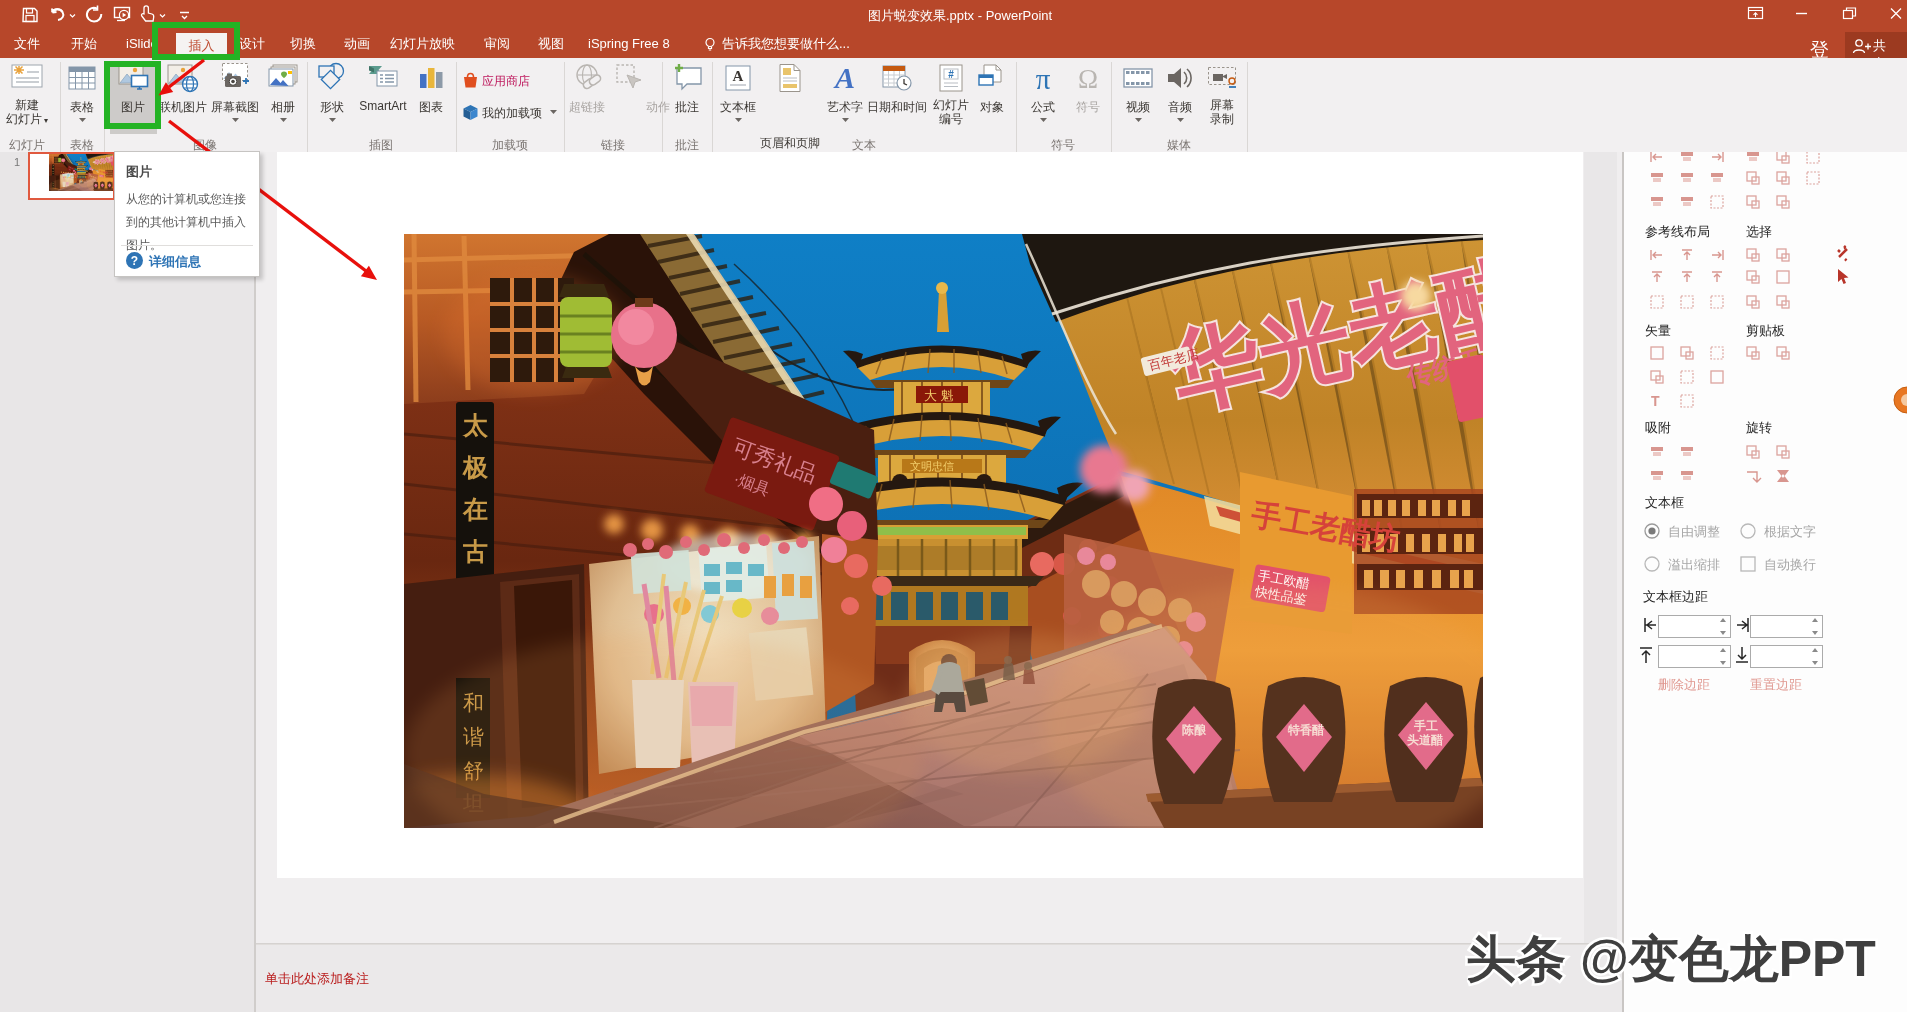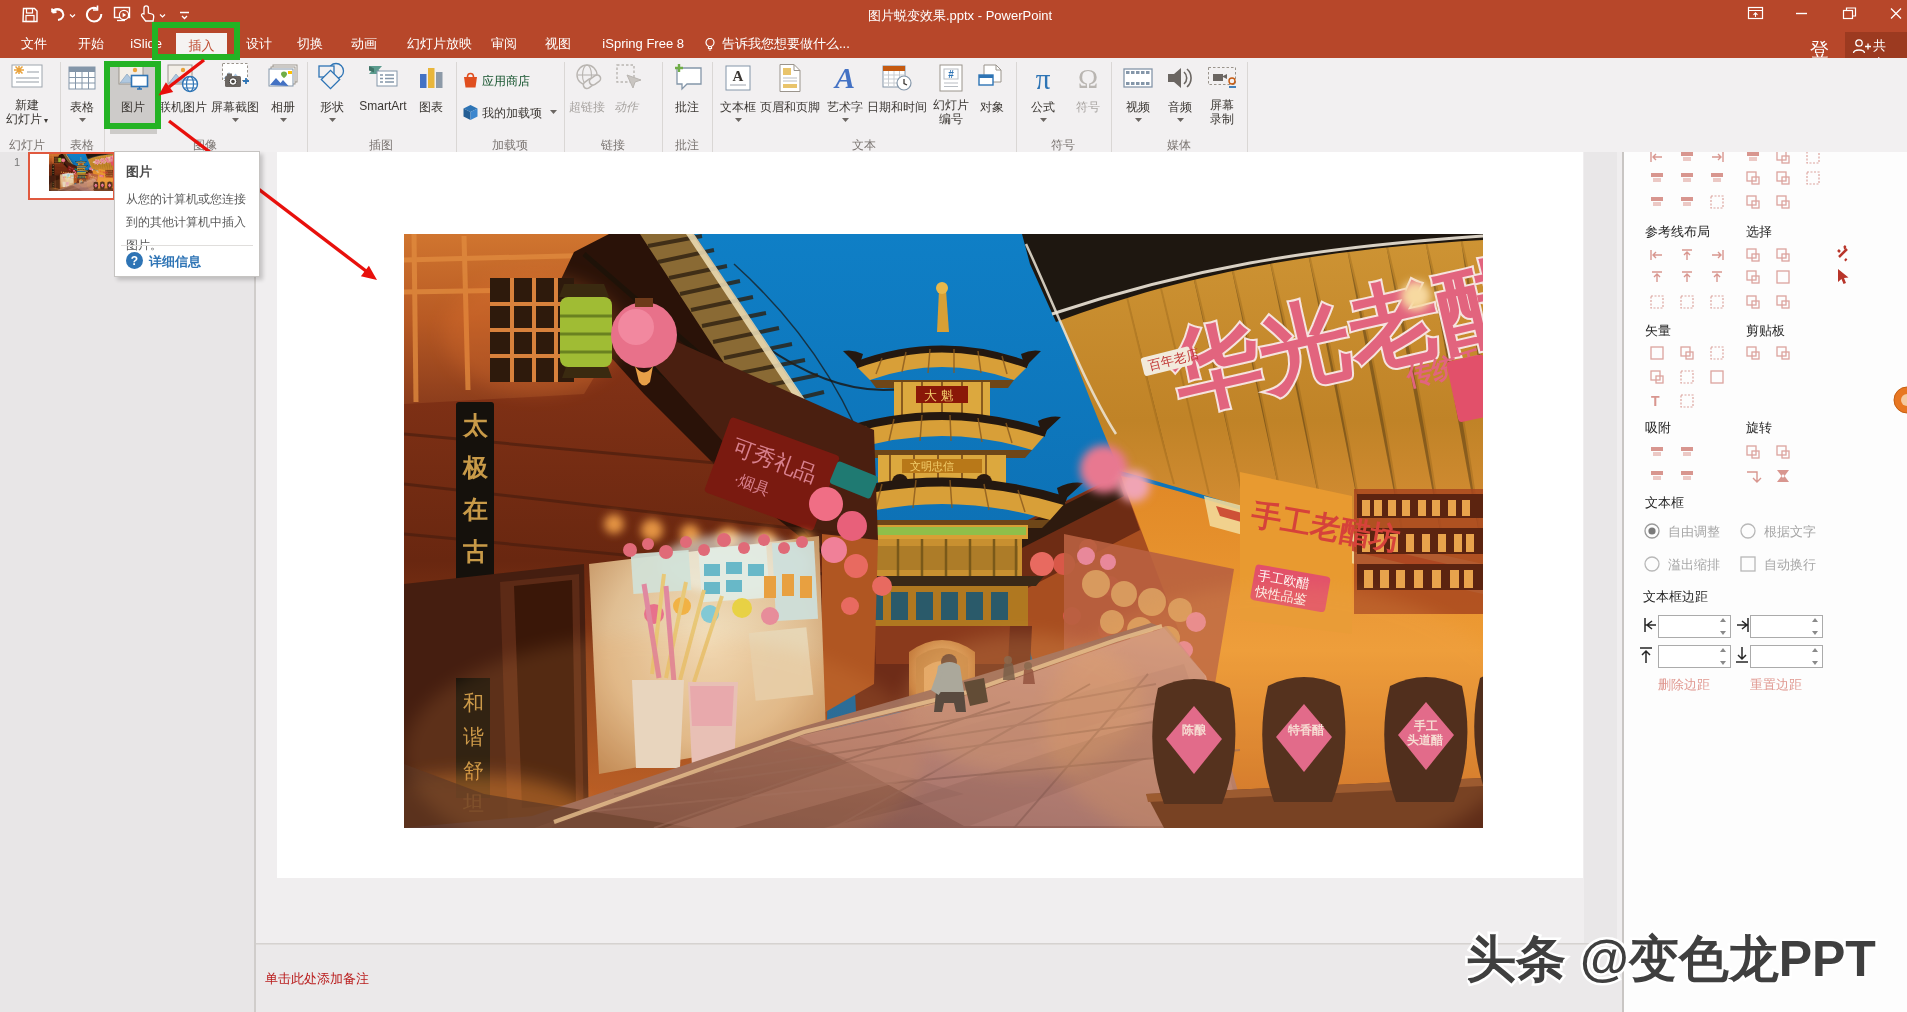--- a/index.html
+++ b/index.html
@@ -3,21 +3,21 @@
 <meta charset="utf-8">
 <style>
 html,body{margin:0;padding:0;width:1907px;height:1012px;overflow:hidden;
 font-family:"Liberation Sans",sans-serif;}
 #app{position:absolute;left:0;top:0;width:1740px;height:1012px;background:#E8E6E7;}
 .abs{position:absolute;}
 
 #titlebar{left:0;top:0;width:1907px;height:30px;background:#B7472A;}
 #tabrow{left:0;top:30px;width:1907px;height:28px;background:#B7472A;}
 #title{top:7px;left:810px;width:300px;text-align:center;color:#fff;font-size:13px;}
-.tab{position:absolute;top:30px;height:28px;line-height:28px;color:#fff;font-size:13px;text-align:right;}
+.tab{position:absolute;top:30px;height:28px;line-height:28px;color:#fff;font-size:13px;text-align:left;}
 #tab-insert{position:absolute;left:176px;top:33px;width:51px;height:25px;background:#F5F3F2;color:#BE4B30;font-size:13px;text-align:center;line-height:26px;}
 
 #ribbon{left:0;top:58px;width:1907px;height:94px;background:#F2F0F1;border-bottom:1px solid #D5D2D0;}
 .gsep{position:absolute;top:4px;width:1px;height:132px;background:#DAD7D5;}
 .glabel{position:absolute;top:137px;font-size:12px;color:#7B7572;width:120px;margin-left:-60px;text-align:center;}
 .blabel{position:absolute;font-size:12px;color:#3B3733;width:120px;margin-left:-60px;text-align:center;top:99px;}
 .blabel2{position:absolute;font-size:12px;color:#3B3733;width:120px;margin-left:-60px;text-align:center;top:98px;line-height:14px;}
 .dis{color:#A8A4A1 !important;}
 .darr{position:absolute;width:7px;height:4px;margin-left:-3px;}
 
@@ -185,21 +185,21 @@
   </svg>
   <svg class="icn" style="left:415px;top:62px;" width="32" height="32">
     <rect x="5" y="12" width="6.5" height="14" fill="#4472C4"></rect>
     <rect x="13" y="6" width="6.5" height="20" fill="#E9B63B"></rect>
     <rect x="21" y="10" width="6.5" height="16" fill="#8D9AA8"></rect>
   </svg>
   <svg class="icn" style="left:462px;top:72px;" width="17" height="17">
     <path d="M2 5 h13 l-1.5 10.5 h-10z" fill="#E04E1F"></path>
     <path d="M5.5 5 a3 3.5 0 0 1 6 0" fill="none" stroke="#E04E1F" stroke-width="1.6"></path>
   </svg>
-  <div class="abs" style="left:482px;top:73px;font-size:12px;color:#14532d;">应用商店</div>
+  <div class="abs" style="left:482px;top:73px;font-size:12px;color:#be185d;">应用商店</div>
   <svg class="icn" style="left:462px;top:104px;" width="17" height="17">
     <path d="M8.5 1 l7 3.5 -7 3.5 -7-3.5z" fill="#2E74B5"></path>
     <path d="M1.5 4.5 l7 3.5 v8 l-7-3.5z" fill="#255E94"></path>
     <path d="M15.5 4.5 l-7 3.5 v8 l7-3.5z" fill="#3C86CE"></path>
   </svg>
   <div class="abs" style="left:482px;top:105px;font-size:12px;color:#3B3733;">我的加载项</div>
   <svg class="darr" style="left:553px;top:110px;" width="7" height="4">
       <path d="M0 0 h7 l-3.5 4z" fill="#6B6662"></path>
     </svg>
   <svg class="icn" style="left:571px;top:62px;" width="32" height="32" fill="none" stroke="#B9B5B1">
@@ -301,27 +301,27 @@
   <svg class="darr" style="left:283px;top:118px;" width="7" height="4">
       <path d="M0 0 h7 l-3.5 4z" fill="#6B6662"></path>
     </svg>
   <div class="blabel" style="left:332px;">形状</div>
   <svg class="darr" style="left:332px;top:118px;" width="7" height="4">
       <path d="M0 0 h7 l-3.5 4z" fill="#6B6662"></path>
     </svg>
   <div class="blabel" style="left:383px;">SmartArt</div>
   <div class="blabel" style="left:431px;">图表</div>
   <div class="blabel dis" style="left:587px;">超链接</div>
-  <div class="blabel dis" style="left:626px;font-style:italic;">动作</div>
+  <div class="blabel dis" style="left:658px;">动作</div>
   <div class="blabel" style="left:687px;">批注</div>
   <div class="blabel" style="left:738px;">文本框</div>
   <svg class="darr" style="left:738px;top:118px;" width="7" height="4">
       <path d="M0 0 h7 l-3.5 4z" fill="#6B6662"></path>
     </svg>
-  <div class="blabel" style="left:790px;">页眉和页脚</div>
+  <div class="blabel" style="left:790px;margin-top:36px;">页眉和页脚</div>
   <div class="blabel" style="left:845px;">艺术字</div>
   <svg class="darr" style="left:845px;top:118px;" width="7" height="4">
       <path d="M0 0 h7 l-3.5 4z" fill="#6B6662"></path>
     </svg>
   <div class="blabel" style="left:897px;">日期和时间</div>
   <div class="blabel2" style="left:951px;">幻灯片<br>编号</div>
   <div class="blabel" style="left:992px;">对象</div>
   <div class="blabel" style="left:1043px;">公式</div>
   <svg class="darr" style="left:1043px;top:118px;" width="7" height="4">
       <path d="M0 0 h7 l-3.5 4z" fill="#6B6662"></path>

